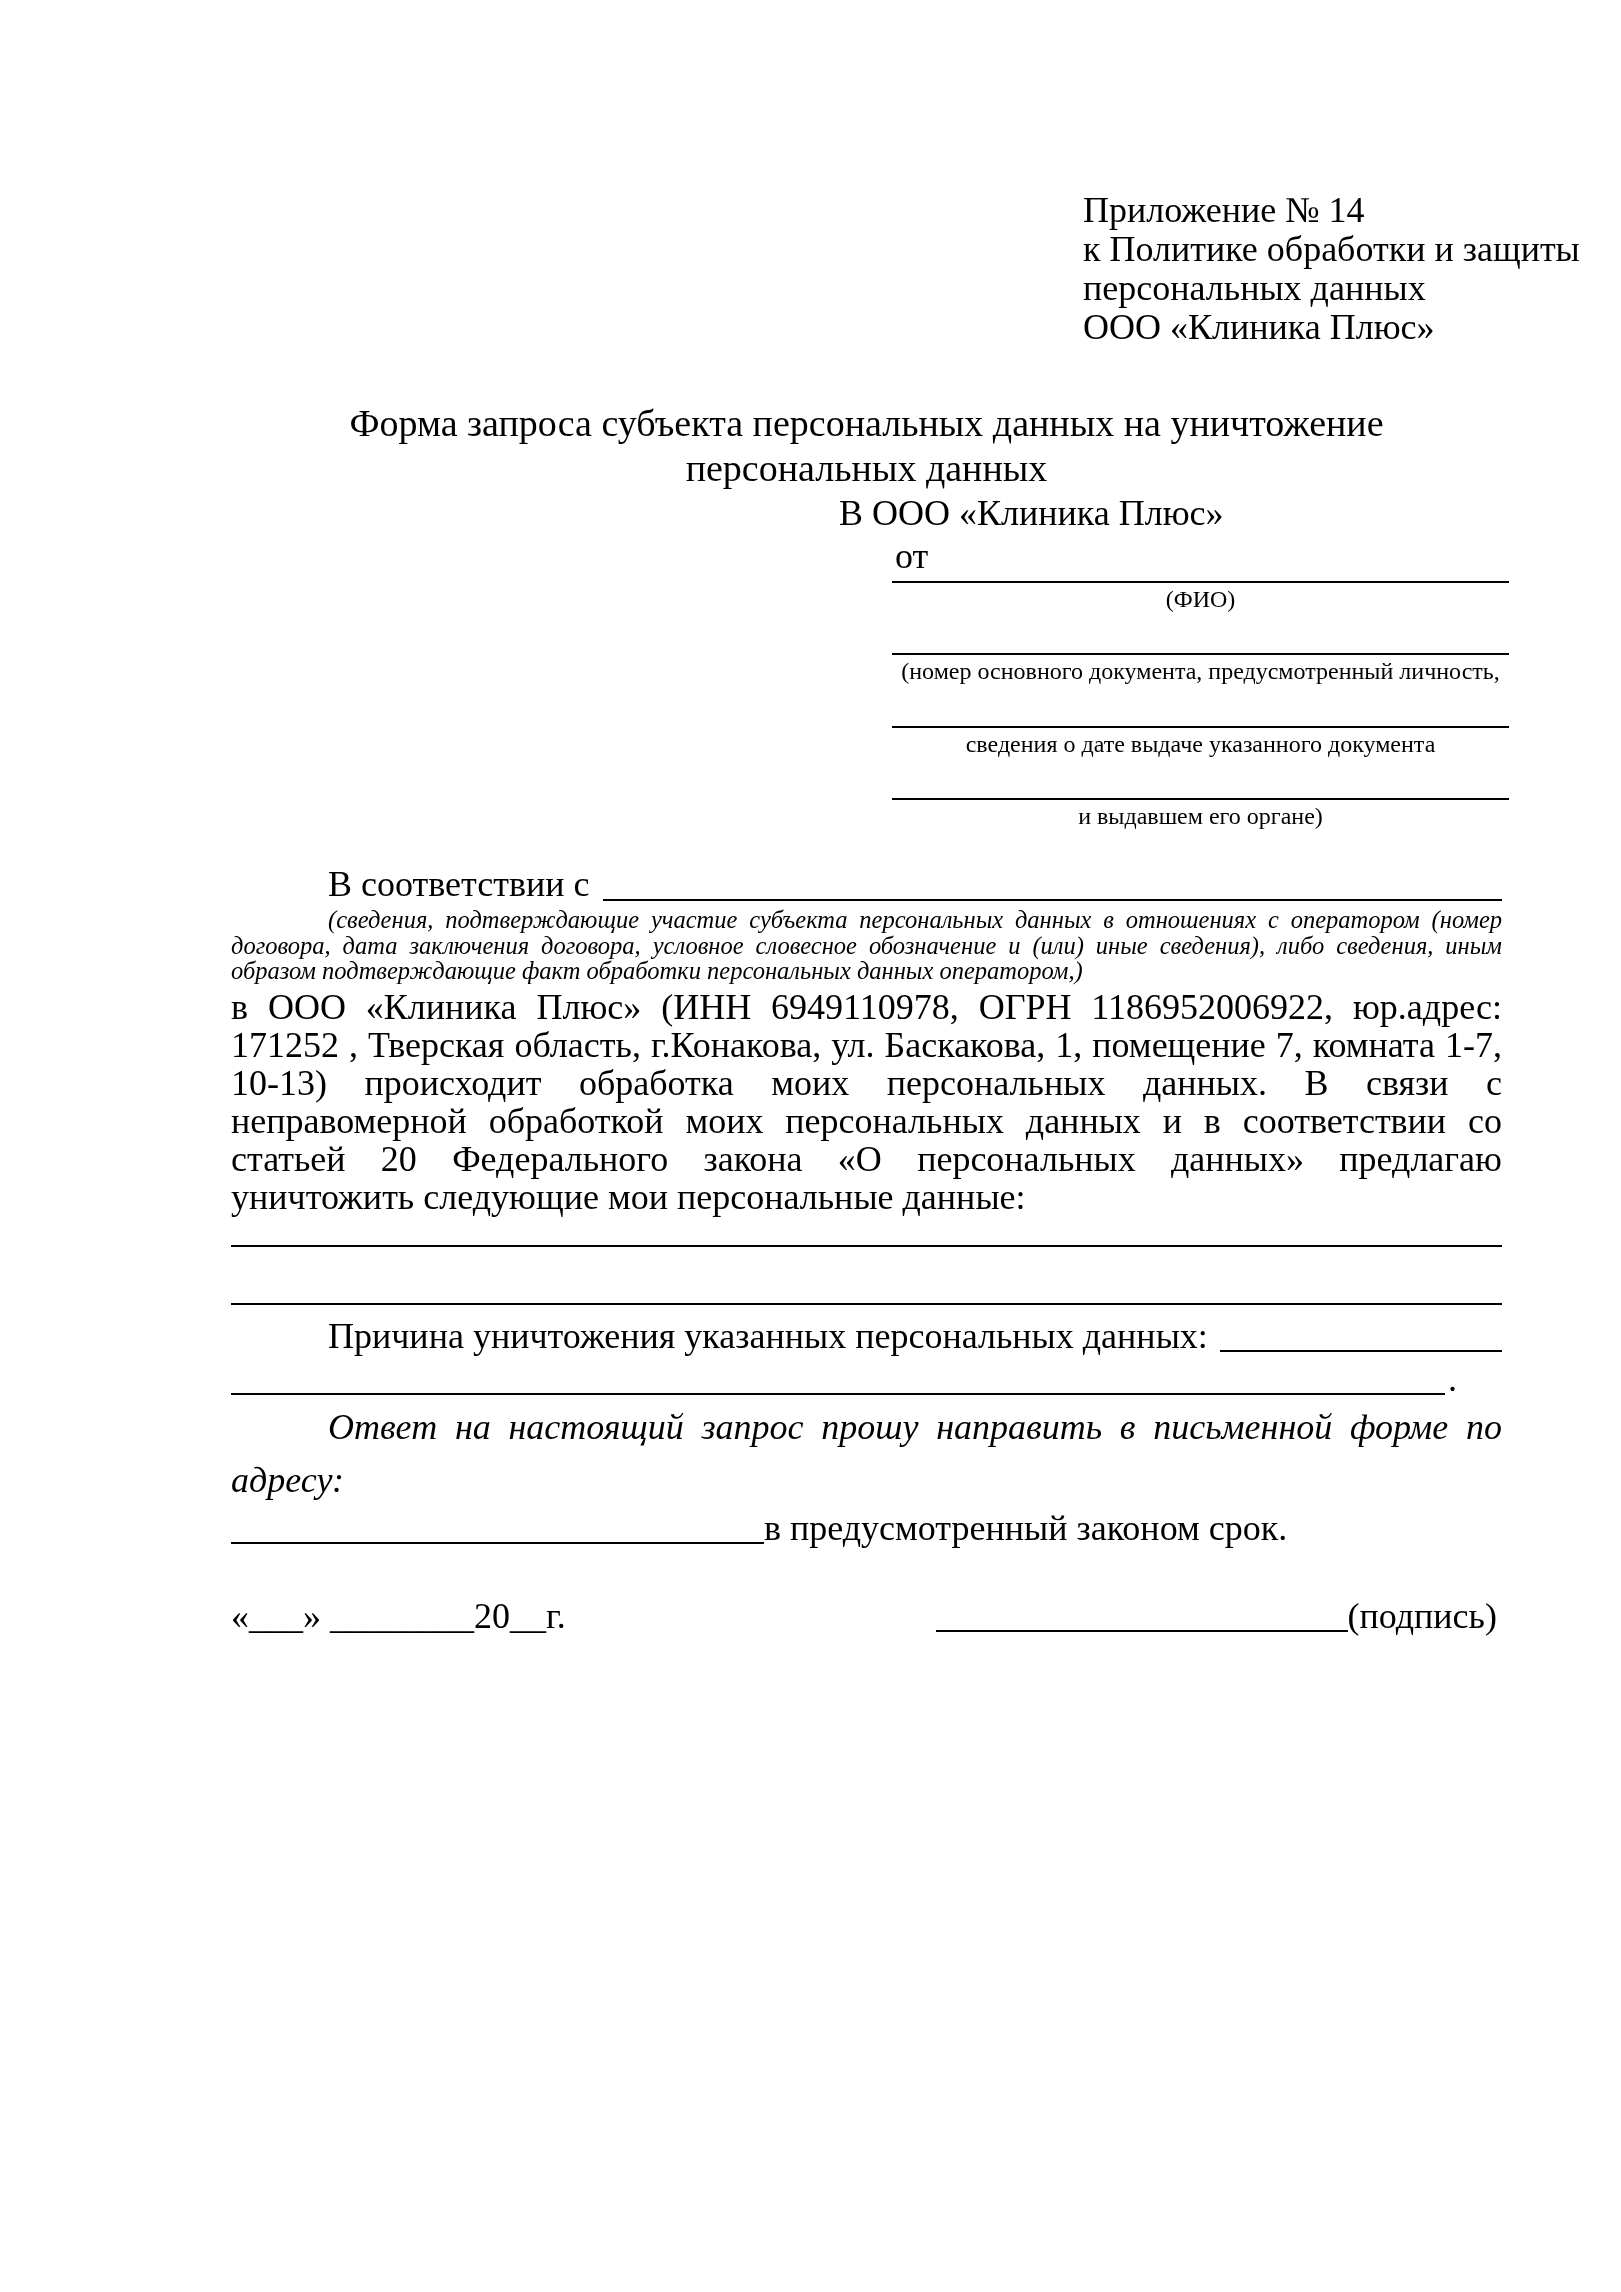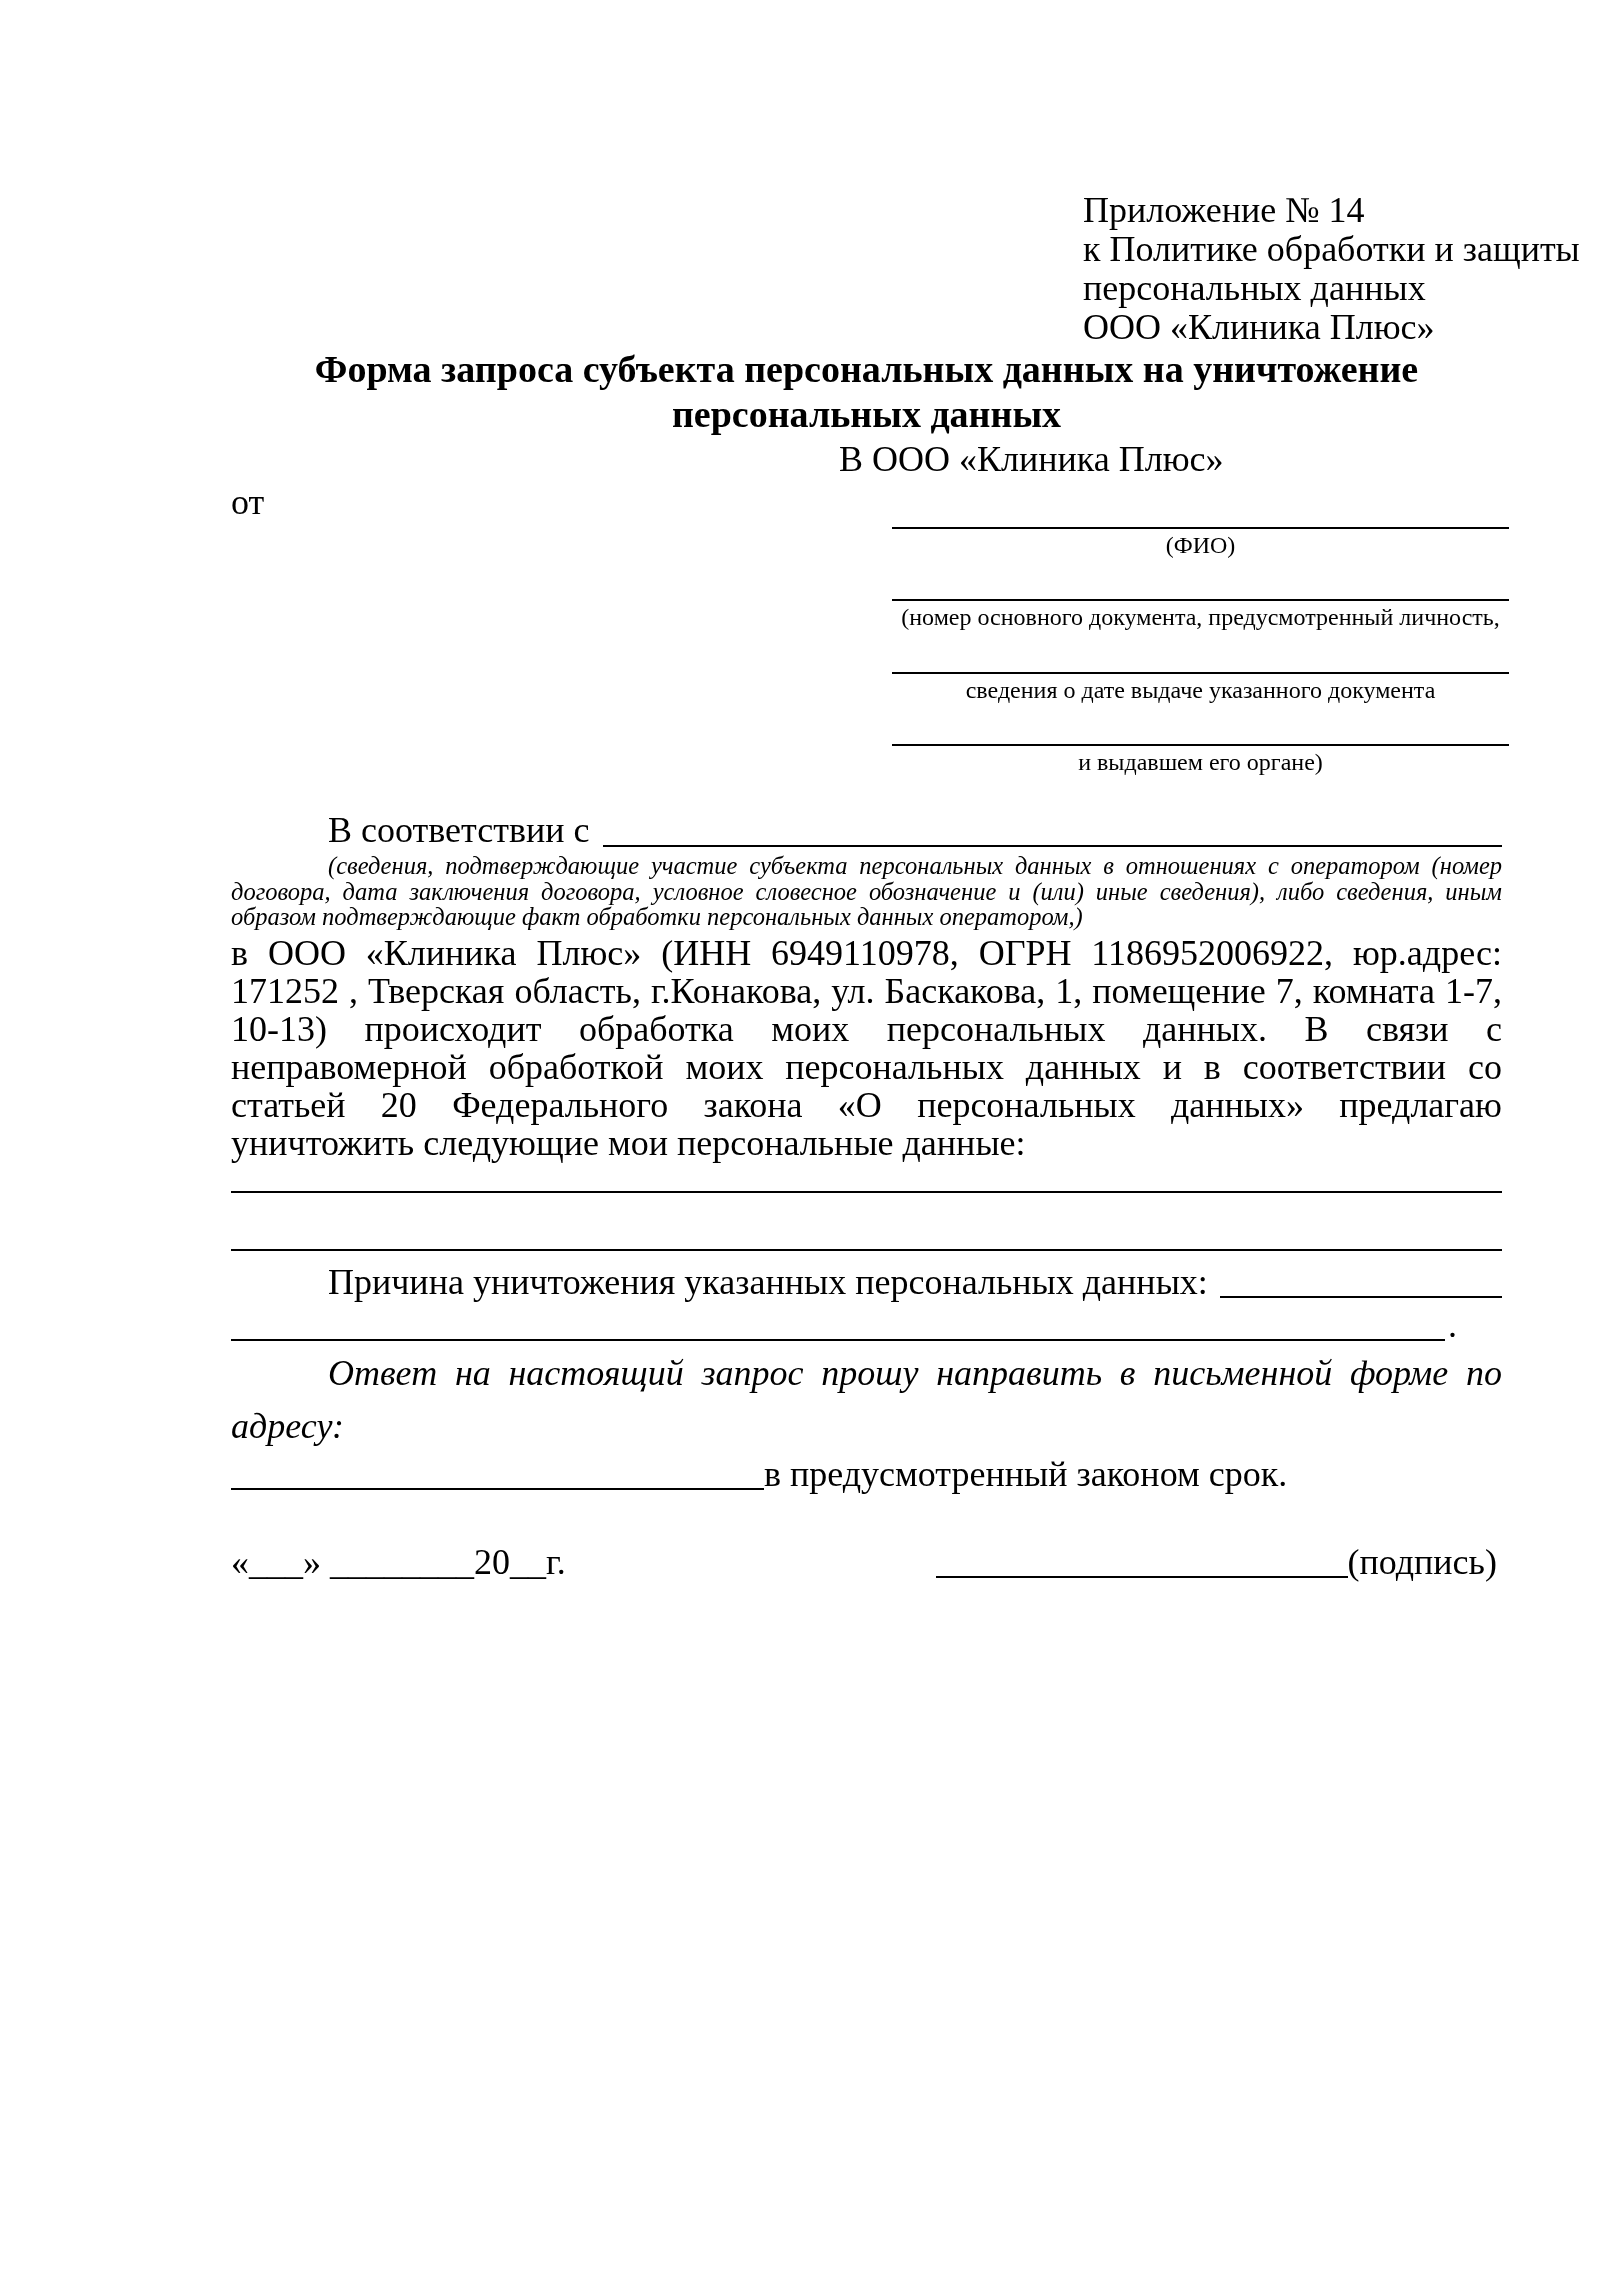--- a/index.html
+++ b/index.html
@@ -23,32 +23,34 @@
 
   
   .appendix-block {
     margin-left: 852px;
     line-height: 39px;
     white-space: nowrap;
   }
 
   
   .doc-title {
+    margin-top: 54px;
     text-align: center;
-    font-weight: bold;
+    font-weight: normal;
     font-size: 38px;
     line-height: 45px;
   }
 
   .addressee {
     margin-left: 608px;
     line-height: 45px;
     white-space: nowrap;
   }
   .from-label {
+    margin-left: 664px;
     line-height: 41px;
   }
 
   
   .field {
     width: 617px;
     margin-left: 661px;
   }
   .field-first { margin-top: 3.9px; }
   .field + .field { margin-top: 41px; }

